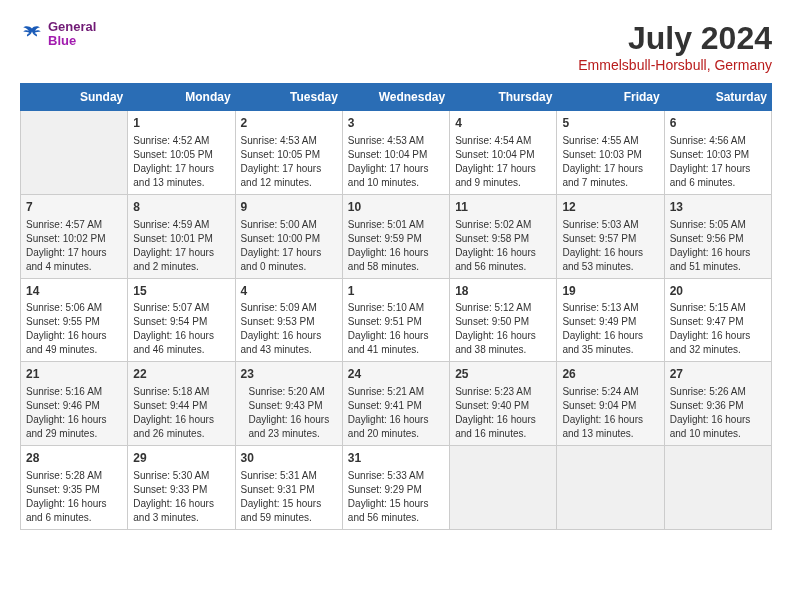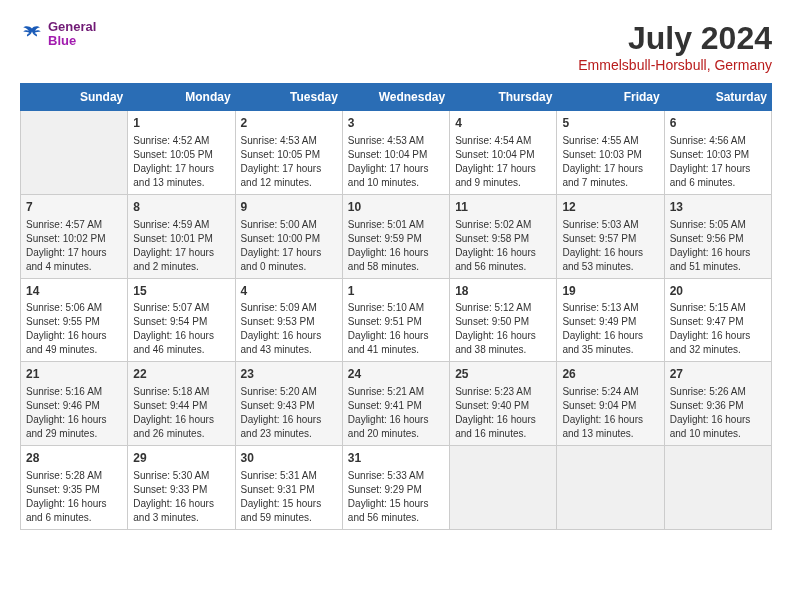--- a/index.html
+++ b/index.html
@@ -273,21 +273,21 @@
         </td>
         <td>
           <div class="day-number">22</div>
           <div class="day-info" style="white-space: pre-line;">Sunrise: 5:18 AM
 Sunset: 9:44 PM
 Daylight: 16 hours
 and 26 minutes.</div>
         </td>
         <td>
           <div class="day-number">23</div>
-          <div class="day-info" style="white-space: pre-line;">Sunrise: 5:20 AM
+          <div class="day-info" style="white-space: pre-line; margin-left: 8px;">Sunrise: 5:20 AM
 Sunset: 9:43 PM
 Daylight: 16 hours
 and 23 minutes.</div>
         </td>
         <td>
           <div class="day-number">24</div>
           <div class="day-info" style="white-space: pre-line;">Sunrise: 5:21 AM
 Sunset: 9:41 PM
 Daylight: 16 hours
 and 20 minutes.</div>

